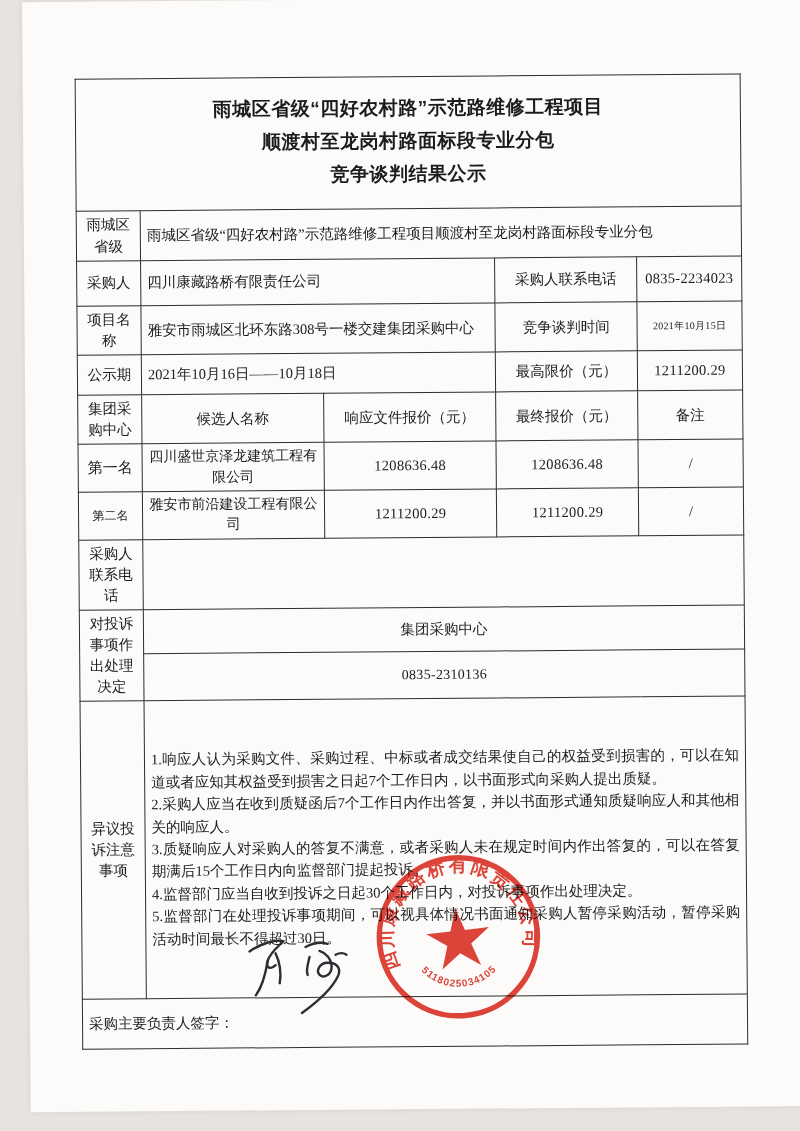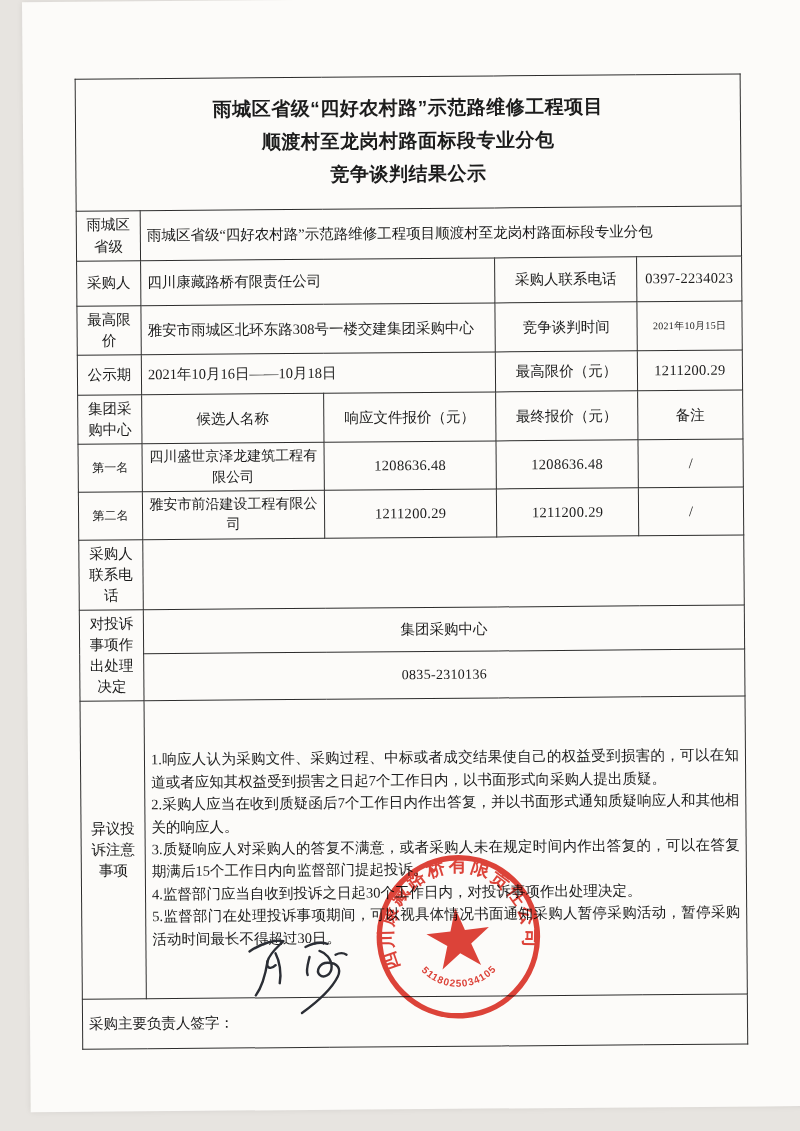--- a/index.html
+++ b/index.html
@@ -113,25 +113,25 @@
 
       <tr style="height:50px">
         <td class="rowlabel">雨城区省级</td>
         <td colspan="4" class="val-left">雨城区省级“四好农村路”示范路维修工程项目顺渡村至龙岗村路面标段专业分包</td>
       </tr>
 
       <tr style="height:45px">
         <td class="rowlabel">采购人</td>
         <td colspan="2" class="val-left">四川康藏路桥有限责任公司</td>
         <td class="hdr">采购人联系电话</td>
-        <td class="num">0397-2234023</td>
+        <td class="num">0835-2234023</td>
       </tr>
 
       <tr style="height:42px">
-        <td class="rowlabel">最高限价</td>
+        <td class="rowlabel">项目名称</td>
         <td colspan="2" class="val-left">雅安市雨城区北环东路308号一楼交建集团采购中心</td>
         <td class="hdr">竞争谈判时间</td>
         <td class="num" style="font-size:10px">2021年10月15日</td>
       </tr>
 
       <tr style="height:40px">
         <td class="rowlabel">公示期</td>
         <td colspan="2" class="val-left">2021年10月16日——10月18日</td>
         <td class="hdr">最高限价（元）</td>
         <td class="num">1211200.29</td>
@@ -139,21 +139,21 @@
 
       <tr style="height:47px">
         <td class="rowlabel">集团采购中心</td>
         <td class="hdr">候选人名称</td>
         <td class="hdr">响应文件报价（元）</td>
         <td class="hdr">最终报价（元）</td>
         <td class="hdr">备注</td>
       </tr>
 
       <tr style="height:48px">
-        <td class="rowlabel" style="font-size:12px">第一名</td>
+        <td class="rowlabel" style="font-size:15px">第一名</td>
         <td class="val-center" style="font-size:14px">四川盛世京泽龙建筑工程有限公司</td>
         <td class="num">1208636.48</td>
         <td class="num">1208636.48</td>
         <td class="val-center">/</td>
       </tr>
 
       <tr style="height:44px">
         <td class="rowlabel" style="font-size:12px">第二名</td>
         <td class="val-center" style="font-size:14px">雅安市前沿建设工程有限公司</td>
         <td class="num">1211200.29</td>

